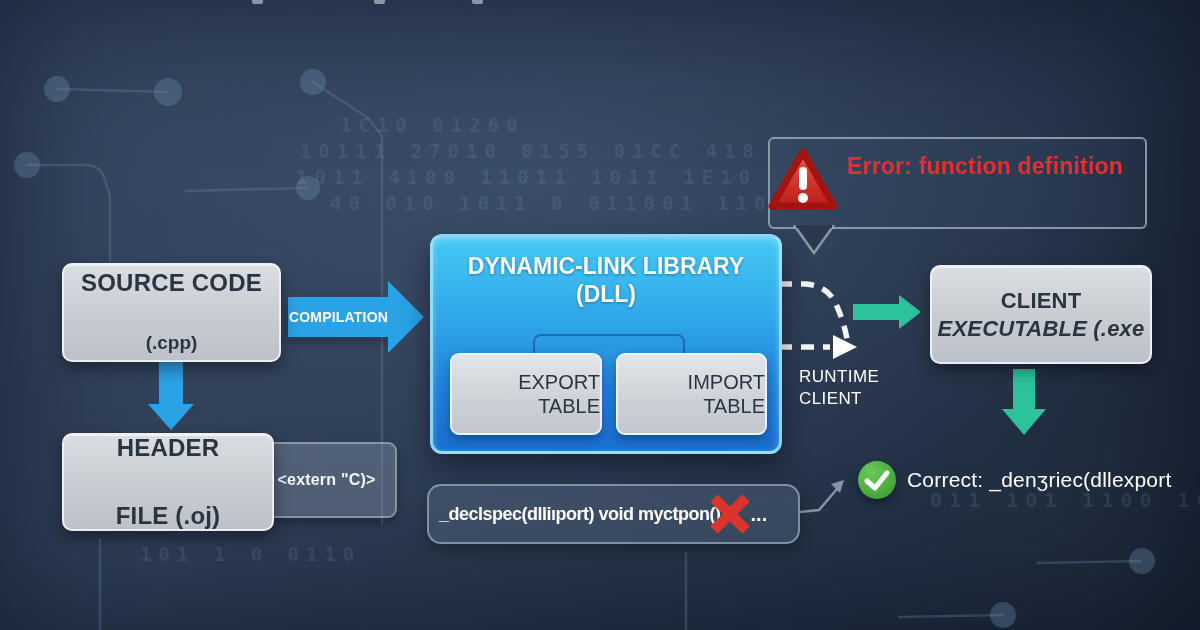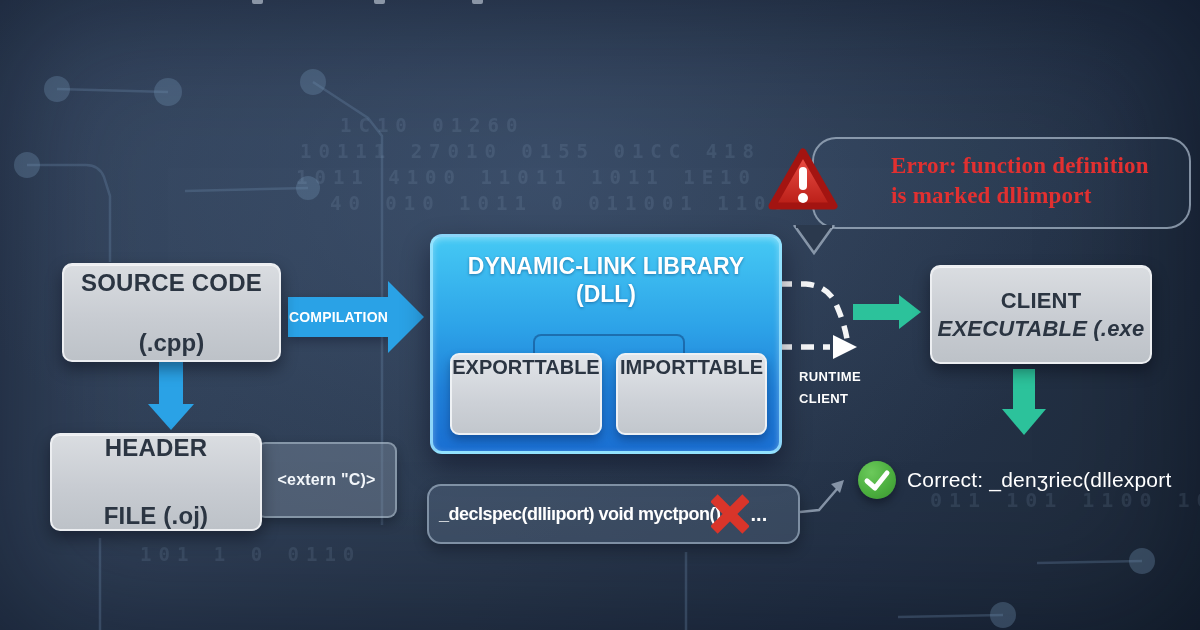--- a/index.html
+++ b/index.html
@@ -21,21 +21,21 @@
   .topmark{width:11px;height:4px;background:#cdd7e2;opacity:.6;border-radius:0 0 2px 2px;top:0;z-index:1;}
   
   .graybox{
     background:linear-gradient(180deg,#dadde1 0%,#c8ccd2 55%,#bdc2c8 100%);
     border:2px solid #eceef1;border-radius:10px;
     box-shadow:0 7px 16px rgba(0,0,10,.40), inset 0 1px 0 rgba(255,255,255,.65);
     display:flex;flex-direction:column;align-items:center;justify-content:center;
     color:#2b3542;font-weight:bold;text-align:center;z-index:3;
   }
   .graybox .l1{font-size:24px;line-height:28px;letter-spacing:.2px;}
-  .graybox .l2{font-size:24px;line-height:27px;}
+  .graybox .l2{font-size:19px;line-height:27px;}
   
   .comp-body{left:288px;top:297px;width:101px;height:40px;background:#2aa2e6;z-index:2;
     display:flex;align-items:center;justify-content:center;color:#fff;font-weight:bold;
     font-size:14px;letter-spacing:.2px;box-shadow:0 4px 10px rgba(0,0,20,.3);}
   .comp-head{left:388px;top:281px;width:0;height:0;z-index:2;
     border-left:36px solid #2aa2e6;border-top:36px solid transparent;border-bottom:36px solid transparent;}
   
   .bdown-body{left:159px;top:361px;width:24px;height:44px;background:#2aa2e6;z-index:2;}
   .bdown-head{left:148px;top:404px;width:0;height:0;z-index:2;
     border-left:23px solid transparent;border-right:23px solid transparent;border-top:26px solid #2aa2e6;}
@@ -54,38 +54,38 @@
     box-shadow:0 12px 28px rgba(0,0,20,.45), inset 0 2px 6px rgba(255,255,255,.35);
   }
   .dll-title{position:absolute;left:0;top:15px;width:100%;text-align:center;color:#fff;
     font-weight:bold;font-size:23px;line-height:28px;text-shadow:0 1px 3px rgba(0,40,90,.45);}
   .dll-bracket{position:absolute;left:100px;top:97px;width:148px;height:22px;
     border:2px solid rgba(12,55,110,.45);border-bottom:none;border-radius:8px 8px 0 0;}
   .table-box{
     position:absolute;top:116px;height:78px;border-radius:9px;
     background:linear-gradient(180deg,#e2e5e9 0%,#cdd1d7 60%,#c2c7cd 100%);
     border:2px solid #eef1f4;box-shadow:0 5px 10px rgba(0,20,60,.35);
-    display:flex;flex-direction:row;align-items:flex-start;justify-content:center;
-    color:#2b3542;font-weight:bold;font-size:20px;line-height:24px;text-align:center;
+    display:flex;flex-direction:column;align-items:flex-end;justify-content:center;
+    color:#2b3542;font-weight:normal;font-size:20px;line-height:24px;text-align:center;
   }
   
   .bubble{
-    left:812px;top:137px;width:375px;height:88px;z-index:3;border-radius:24px;
-    border:2px solid rgba(165,180,198,.75);background:rgba(125,155,190,.05);font-family:Liberation Serif, serif;
+    left:768px;top:137px;width:375px;height:88px;z-index:3;border-radius:6px;
+    border:2px solid rgba(165,180,198,.75);background:rgba(125,155,190,.05);
   }
   .err-text{position:absolute;left:77px;top:12px;color:#e23030;font-weight:bold;
     font-size:23px;line-height:30px;letter-spacing:.2px;}
   
   .teal-body-r{left:853px;top:304px;width:46px;height:16px;background:#2cc29b;z-index:2;}
   .teal-head-r{left:899px;top:295px;width:0;height:0;z-index:2;
     border-left:22px solid #2cc29b;border-top:17px solid transparent;border-bottom:17px solid transparent;}
   .teal-body-d{left:1013px;top:369px;width:22px;height:41px;background:#2cc29b;z-index:2;}
   .teal-head-d{left:1002px;top:409px;width:0;height:0;z-index:2;
     border-left:22px solid transparent;border-right:22px solid transparent;border-top:26px solid #2cc29b;}
-  .runtime{left:799px;top:366px;z-index:2;color:#fff;font-weight:bold;font-size:13px;
+  .runtime{left:799px;top:366px;z-index:2;color:#fff;font-weight:normal;font-size:17px;
     line-height:22px;letter-spacing:.4px;}
   
   .check-circle{left:858px;top:461px;width:38px;height:38px;border-radius:50%;z-index:3;
     background:radial-gradient(circle at 35% 30%,#6cc95b 0%,#4caf3f 55%,#3b9430 100%);
     box-shadow:0 4px 9px rgba(0,0,10,.4);}
   .correct-text{left:907px;top:468px;z-index:3;color:#fff;font-weight:normal;font-size:21px;letter-spacing:.2px;}
   
   .codebox{
     left:427px;top:484px;width:373px;height:60px;z-index:3;border-radius:14px;
     background:rgba(96,118,145,.34);border:2px solid rgba(165,182,200,.65);
@@ -144,21 +144,21 @@
   </div>
   <div class="abs comp-head"></div>
 
   <div class="abs bdown-body"></div>
   <div class="abs bdown-head"></div>
 
   <div class="abs extern">
     <span>&lt;extern "C)&gt;</span>
   </div>
 
-  <div class="abs graybox" style="left:50px;top:433px;width:208px;height:94px;gap:40px;">
+  <div class="abs graybox" style="left:62px;top:433px;width:208px;height:94px;gap:40px;">
     <div class="l1">HEADER</div>
     <div class="l1">FILE (.oj)</div>
   </div>
 
   <div class="abs dll">
     <div class="dll-title">
       <div>DYNAMIC-LINK LIBRARY</div>
       <div>(DLL)</div>
     </div>
     <div class="dll-bracket"></div>
@@ -168,21 +168,20 @@
     </div>
     <div class="table-box" style="left:183px;width:147px;">
       <div>IMPORT</div>
       <div>TABLE</div>
     </div>
   </div>
 
   <div class="abs bubble">
     <div class="err-text">
       <div>Error: function definition</div>
-      <div>is marked dllimport</div>
     </div>
   </div>
 
   <svg class="abs" style="left:792px;top:225px;z-index:4;" width="46" height="32">
     <path d="M2,0 L22,28 L42,0" fill="#2b394d" stroke="rgba(165,180,198,.75)" stroke-width="2.5"></path>
     <rect x="4" y="0" width="36" height="3" fill="#2b394d"></rect>
   </svg>
 
   <svg class="abs" style="left:768px;top:146px;z-index:5;" width="70" height="68">
     <defs>

